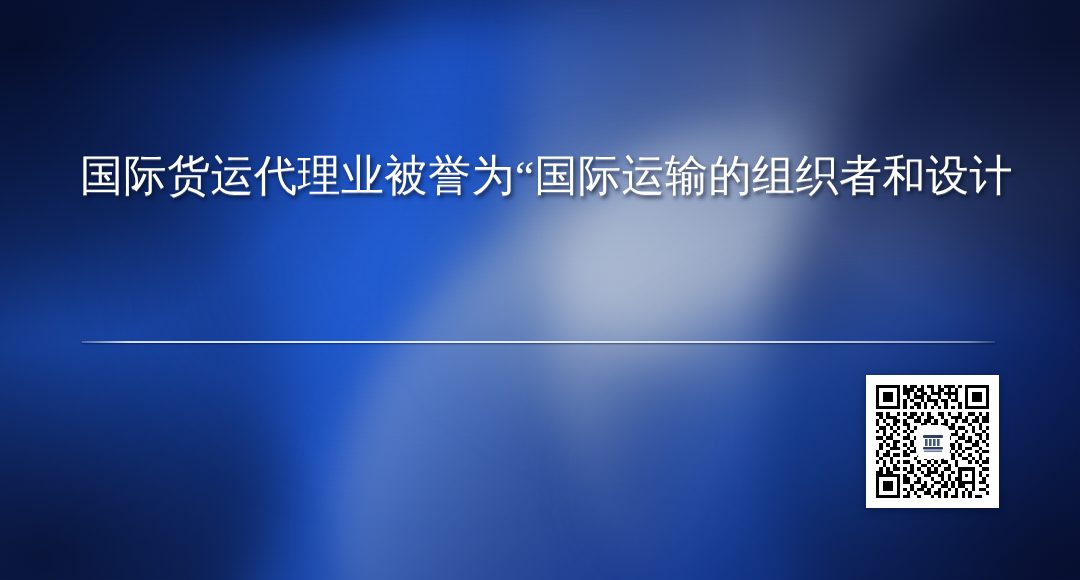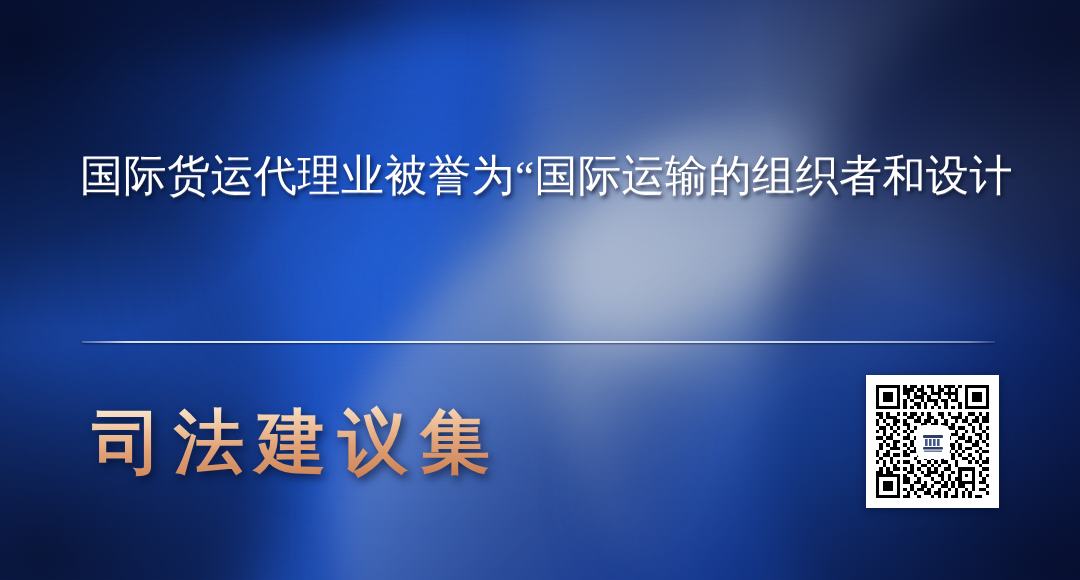--- a/index.html
+++ b/index.html
@@ -196,21 +196,20 @@
   <div class="bg-layer bg-grain"></div>
 
   <div class="content">
 
     <div class="quote-block">
       <div class="quote-line">国际货运代理业被誉为“国际运输的组织者和设计</div>
     </div>
 
     <div class="divider"></div>
 
-    <div class="title">司法建议集</div>
 
     <div class="qr-box">
       <div class="qr-inner">
         <svg viewBox="0 0 33 33" shape-rendering="crispEdges" aria-hidden="true">
           <rect width="33" height="33" fill="#ffffff"></rect>
           <g fill="#000000">
 
             <rect x="0" y="0" width="7" height="1"></rect>
               <rect x="0" y="6" width="7" height="1"></rect>
             <rect x="0" y="0" width="1" height="7"></rect>

